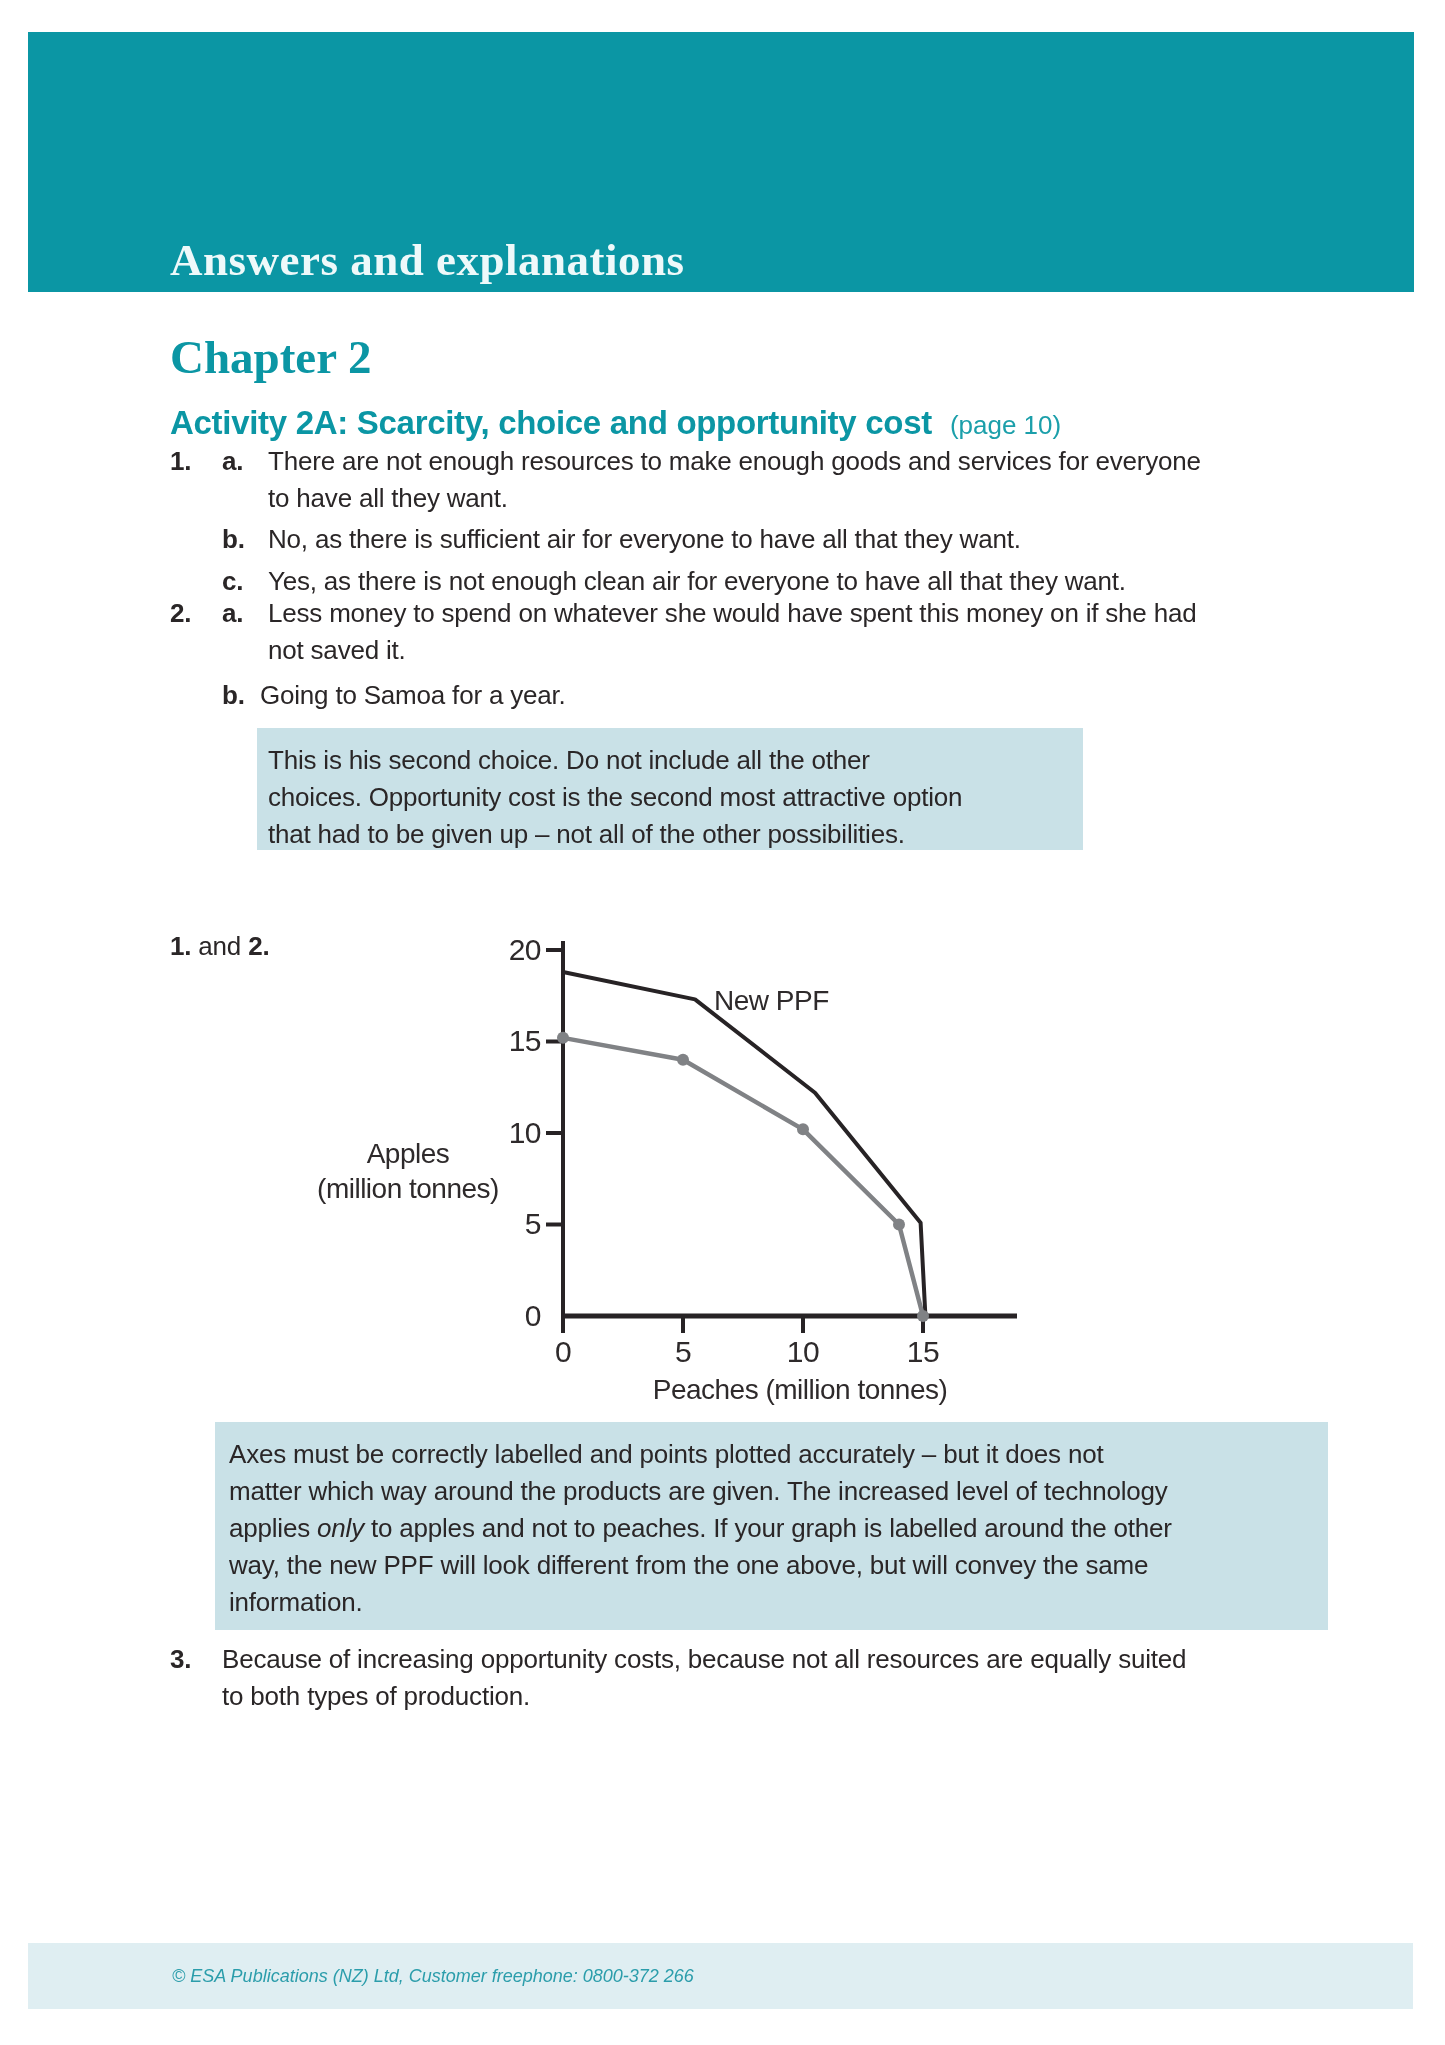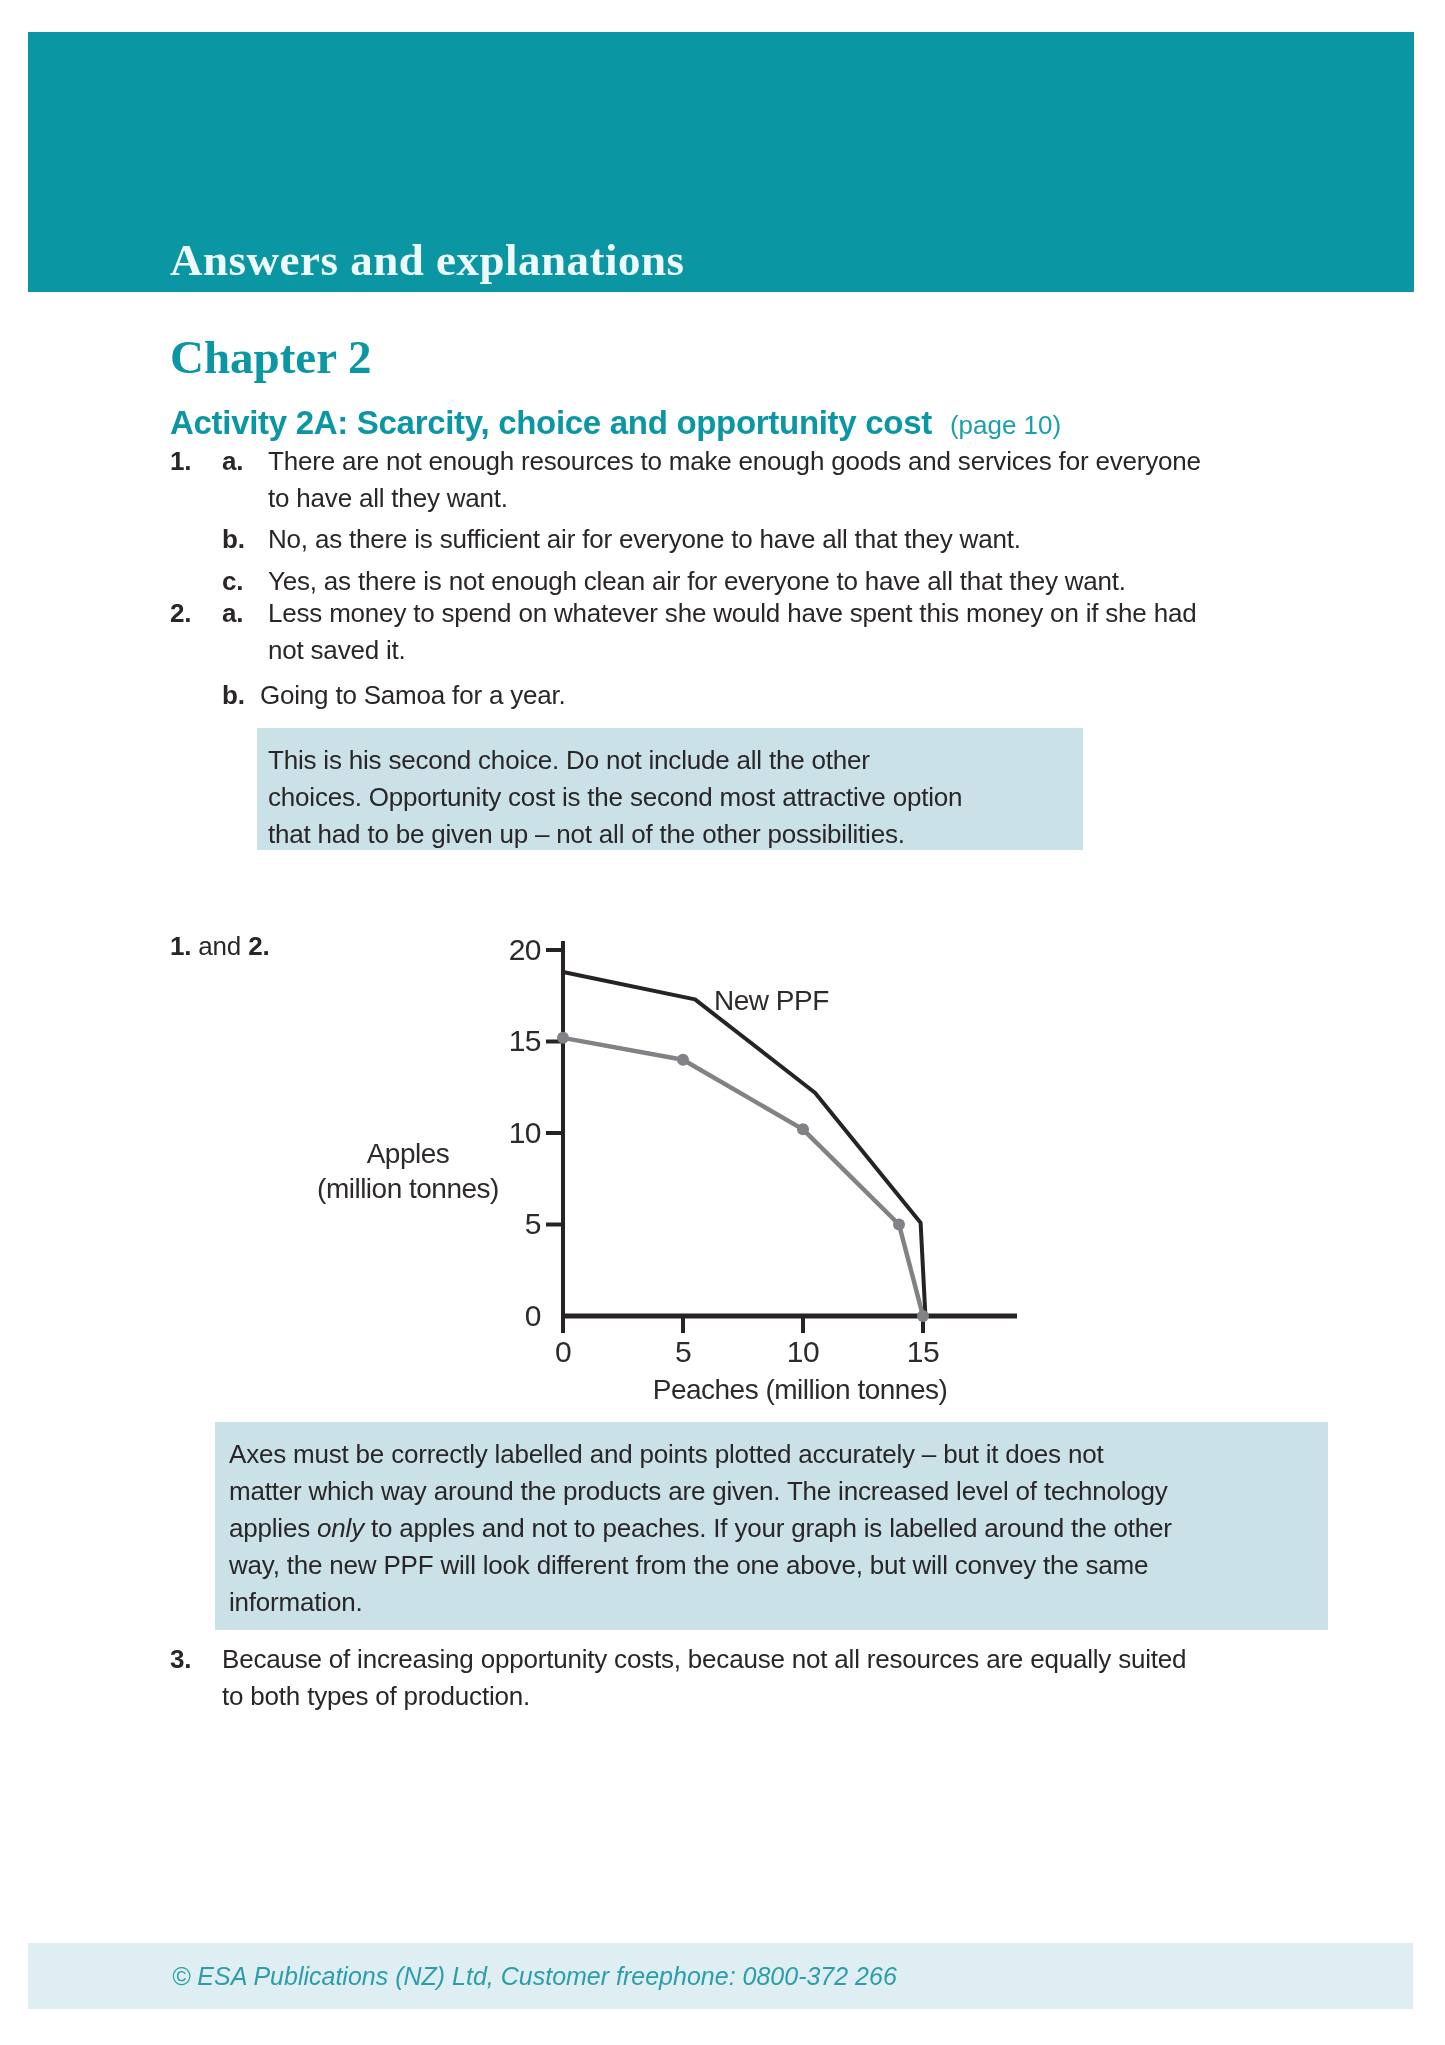--- a/index.html
+++ b/index.html
@@ -16,21 +16,21 @@
   .act-title { color:#0b96a4; font-weight:bold; font-size:33px; letter-spacing:-0.3px; white-space:nowrap; }
   .page-ref { color:#1b9faa; font-weight:normal; font-size:26px; letter-spacing:0; margin-left:18px; }
 
   .body-line { font-size:26px; line-height:37px; letter-spacing:-0.2px; white-space:nowrap; }
   .num { font-weight:bold; }
   .note { background:#c9e1e7; }
   .note-text { padding-top:14px; }
   .em { font-style:italic; }
 
   .footer-band { background:#dfeef2; }
-  .footer-text { color:#2b9dab; font-style:italic; font-size:25px; line-height:66px; white-space:nowrap; }
+  .footer-text { color:#2b9dab; font-style:italic; font-size:18px; line-height:66px; white-space:nowrap; }
 
   svg text { font-family:"Liberation Sans", sans-serif; font-size:30px; fill:#2e2a2b; letter-spacing:-0.5px; }
   svg text.axlbl { font-size:28px; }
 </style>
 </head>
 <body>
 
 <div class="page">
 
   <div class="abs banner" style="left:28px; top:32px; width:1387px; height:260px;">

